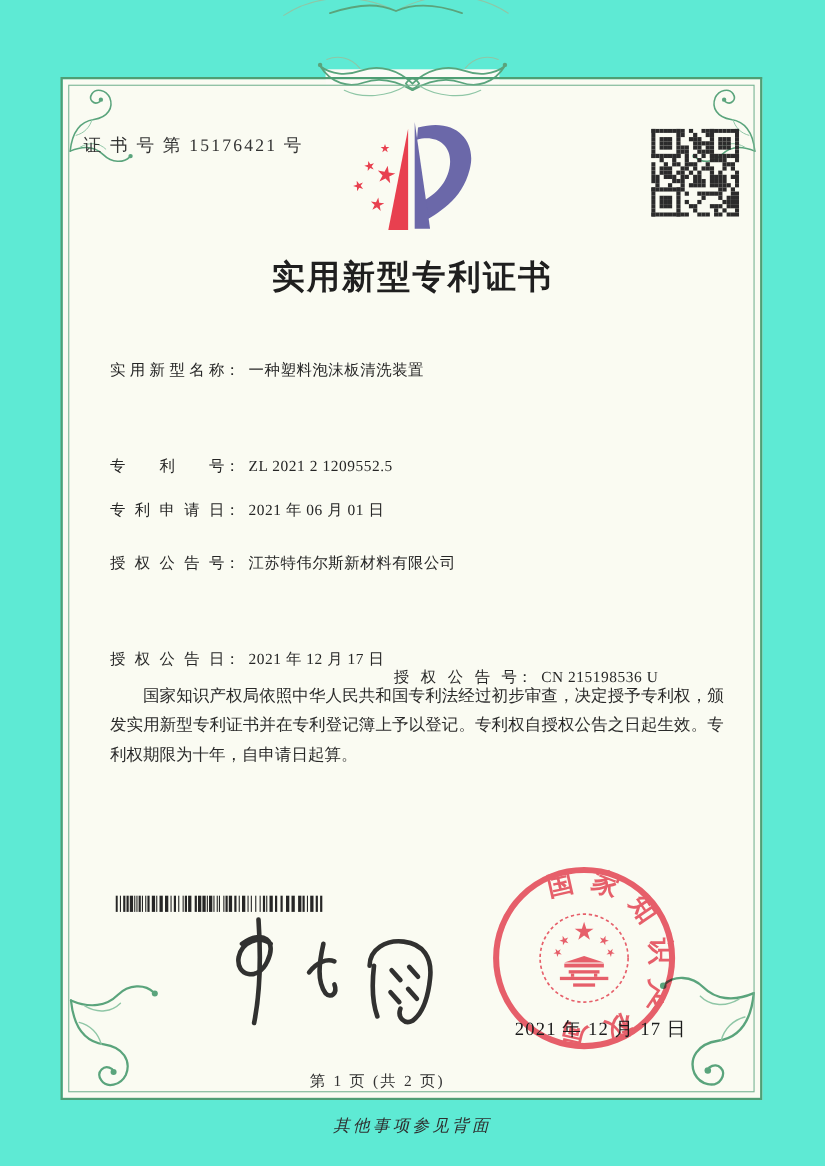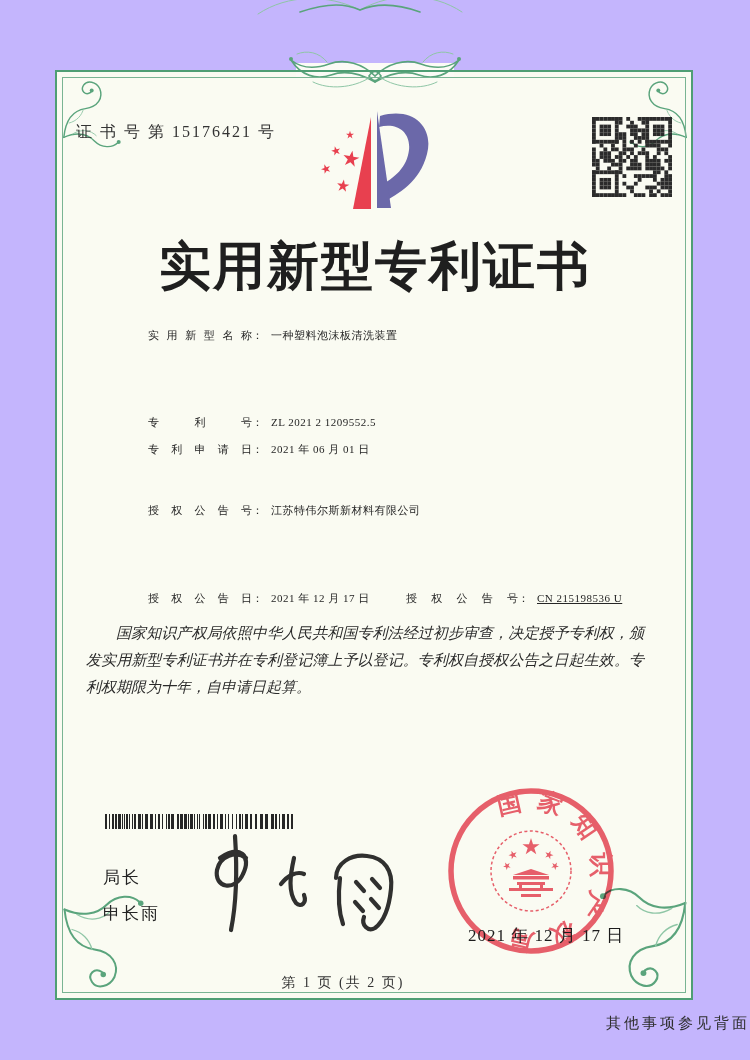--- a/index.html
+++ b/index.html
@@ -1,66 +1,66 @@
 <!DOCTYPE html>
 <html><head>
 <meta charset="utf-8">
 <style>
   html,body{margin:0;padding:0;background:#e8e8e8;}
   .page{
     position:relative;width:750px;height:1060px;margin:0 auto;
-    background:#c4b5fd;overflow:hidden;
+    background:#5eead4;overflow:hidden;
     font-family:"Liberation Serif","DejaVu Serif",serif;
     color:#222;
   }
   .inner-tint{
     position:absolute;left:57px;top:72px;width:636px;height:928px;
     background:#fafbf2;
   }
   .border-outer{
     position:absolute;left:55px;top:70px;width:638px;height:930px;
     border:2.5px solid #4f9e74;box-sizing:border-box;
   }
   .border-inner{
     position:absolute;left:62px;top:77px;width:624px;height:916px;
     border:1px solid #79b493;box-sizing:border-box;
   }
   .cert-no{
     position:absolute;left:76px;top:122px;font-size:16px;letter-spacing:2px;color:#333;
   }
   .title{
     position:absolute;left:0;top:232px;width:750px;text-align:center;
-    font-size:52px;font-weight:600;letter-spacing:2px;color:#1f1f1f;
-  }
-  .field-row{position:absolute;left:100px;width:570px;font-size:11px;color:#262626;white-space:nowrap;margin-left:48px;}
+    font-size:30px;font-weight:600;letter-spacing:2px;color:#1f1f1f;
+  }
+  .field-row{position:absolute;left:100px;width:570px;font-size:14px;color:#262626;white-space:nowrap;}
   .flabel{display:inline-block;width:104px;text-align:justify;text-align-last:justify;vertical-align:bottom;}
   .fcolon{display:inline-block;margin-right:8px;}
   .fvalue{letter-spacing:0.5px;}
-  .grant-pair{position:absolute;left:258px;top:0;text-decoration:underline;}
+  .grant-pair{position:absolute;left:258px;top:16px;}
   .body-text{
-    position:absolute;left:86px;top:620px;width:558px;
-    font-size:15px;line-height:27px;font-style:italic;color:#2a2a2a;
+    position:absolute;left:100px;top:620px;width:558px;
+    font-size:15px;line-height:27px;color:#2a2a2a;
     text-align:justify;
   }
   .body-text p{margin:0;text-indent:2em;}
   .barcode{position:absolute;left:105px;top:814px;width:190px;height:15px;}
   .signer{position:absolute;left:103px;top:866px;font-size:17px;color:#242424;}
   .signer div{margin-bottom:13px;letter-spacing:2px;}
   .signature-svg{position:absolute;left:190px;top:826px;}
   .seal-svg{position:absolute;left:445px;top:785px;opacity:0.9;mix-blend-mode:multiply;}
   .seal-date{
     position:absolute;left:468px;top:924px;font-size:17px;color:#1c1c1c;letter-spacing:1px;z-index:5;
   }
   .page-indicator{
     position:absolute;left:0;top:974px;width:686px;text-align:center;
     font-size:14px;letter-spacing:2px;color:#333;
   }
   .footer-note{
-    position:absolute;left:0;top:1014px;width:750px;text-align:right;
-    font-size:15px;letter-spacing:3px;color:#2e2e2e;
+    position:absolute;left:0;top:1014px;width:750px;text-align:center;
+    font-size:15px;font-style:italic;letter-spacing:3px;color:#2e2e2e;
   }
   .qr{position:absolute;left:592px;top:117px;width:80px;height:80px;}
   .logo-svg{position:absolute;left:314px;top:108px;}
   .ornament{position:absolute;pointer-events:none;}
   .orn-stroke{stroke:#5aa47c;stroke-width:1.6;fill:none;stroke-linecap:round;}
   .orn-lt{stroke:#8fc6a6;stroke-width:1;fill:none;stroke-linecap:round;}
   .orn-dot{fill:#5aa47c;stroke:none;}
 </style>
 </head>
 <body>
@@ -403,21 +403,21 @@
     </svg>
 
   <div class="title">实用新型专利证书</div>
 
   <div class="field-row" style="top:328px">
     <span class="flabel">实用新型名称</span><span class="fcolon">：</span><span class="fvalue">一种塑料泡沫板清洗装置</span>
   </div>
   <div class="field-row" style="top:415px">
     <span class="flabel">专利号</span><span class="fcolon">：</span><span class="fvalue">ZL 2021 2 1209552.5</span>
   </div>
-  <div class="field-row" style="top:442px">
+  <div class="field-row" style="top:455px">
     <span class="flabel">专利申请日</span><span class="fcolon">：</span><span class="fvalue">2021 年 06 月 01 日</span>
   </div>
   <div class="field-row" style="top:503px">
     <span class="flabel">授权公告号</span><span class="fcolon">：</span><span class="fvalue">江苏特伟尔斯新材料有限公司</span>
   </div>
   <div class="field-row" style="top:591px">
     <span class="flabel">授权公告日</span><span class="fcolon">：</span><span class="fvalue">2021 年 12 月 17 日</span>
     <span class="grant-pair">
       <span class="flabel" style="width:112px">授权公告号</span><span class="fcolon">：</span><span class="fvalue">CN 215198536 U</span>
     </span>
@@ -475,24 +475,20 @@
       <rect x="155" y="0" width="3" height="15" fill="#262626"></rect>
       <rect x="160" y="0" width="3" height="15" fill="#262626"></rect>
       <rect x="166" y="0" width="3" height="15" fill="#262626"></rect>
       <rect x="170" y="0" width="2" height="15" fill="#262626"></rect>
       <rect x="174" y="0" width="1" height="15" fill="#262626"></rect>
       <rect x="177" y="0" width="3" height="15" fill="#262626"></rect>
       <rect x="182" y="0" width="2" height="15" fill="#262626"></rect>
       <rect x="186" y="0" width="2" height="15" fill="#262626"></rect>
     </svg>
 
-  <div class="signer">
-    <div>局长</div>
-    <div>申长雨</div>
-  </div>
 
   <svg class="signature-svg" width="215" height="108" viewBox="0 0 215 108">
     <g stroke="#1b1b1b" stroke-width="4.2" fill="none" stroke-linecap="round" opacity="0.9">
       <path d="M30,32 C50,18 62,30 53,48 C45,66 24,62 27,44 C30,30 46,24 56,32"></path>
       <path d="M45,10 C47,40 47,74 41,104"></path>
       <path d="M104,32 C100,50 98,66 106,77 C111,82 117,77 114,69"></path>
       <path d="M91,58 C98,49 107,45 114,48"></path>
       <path d="M146,52 C146,37 161,28 177,30 C195,32 203,45 201,63 C199,83 193,96 185,102 C178,106 171,99 174,91"></path>
       <path d="M150,52 C148,69 148,84 153,98"></path>
       <path d="M166,56 l8,9"></path>

